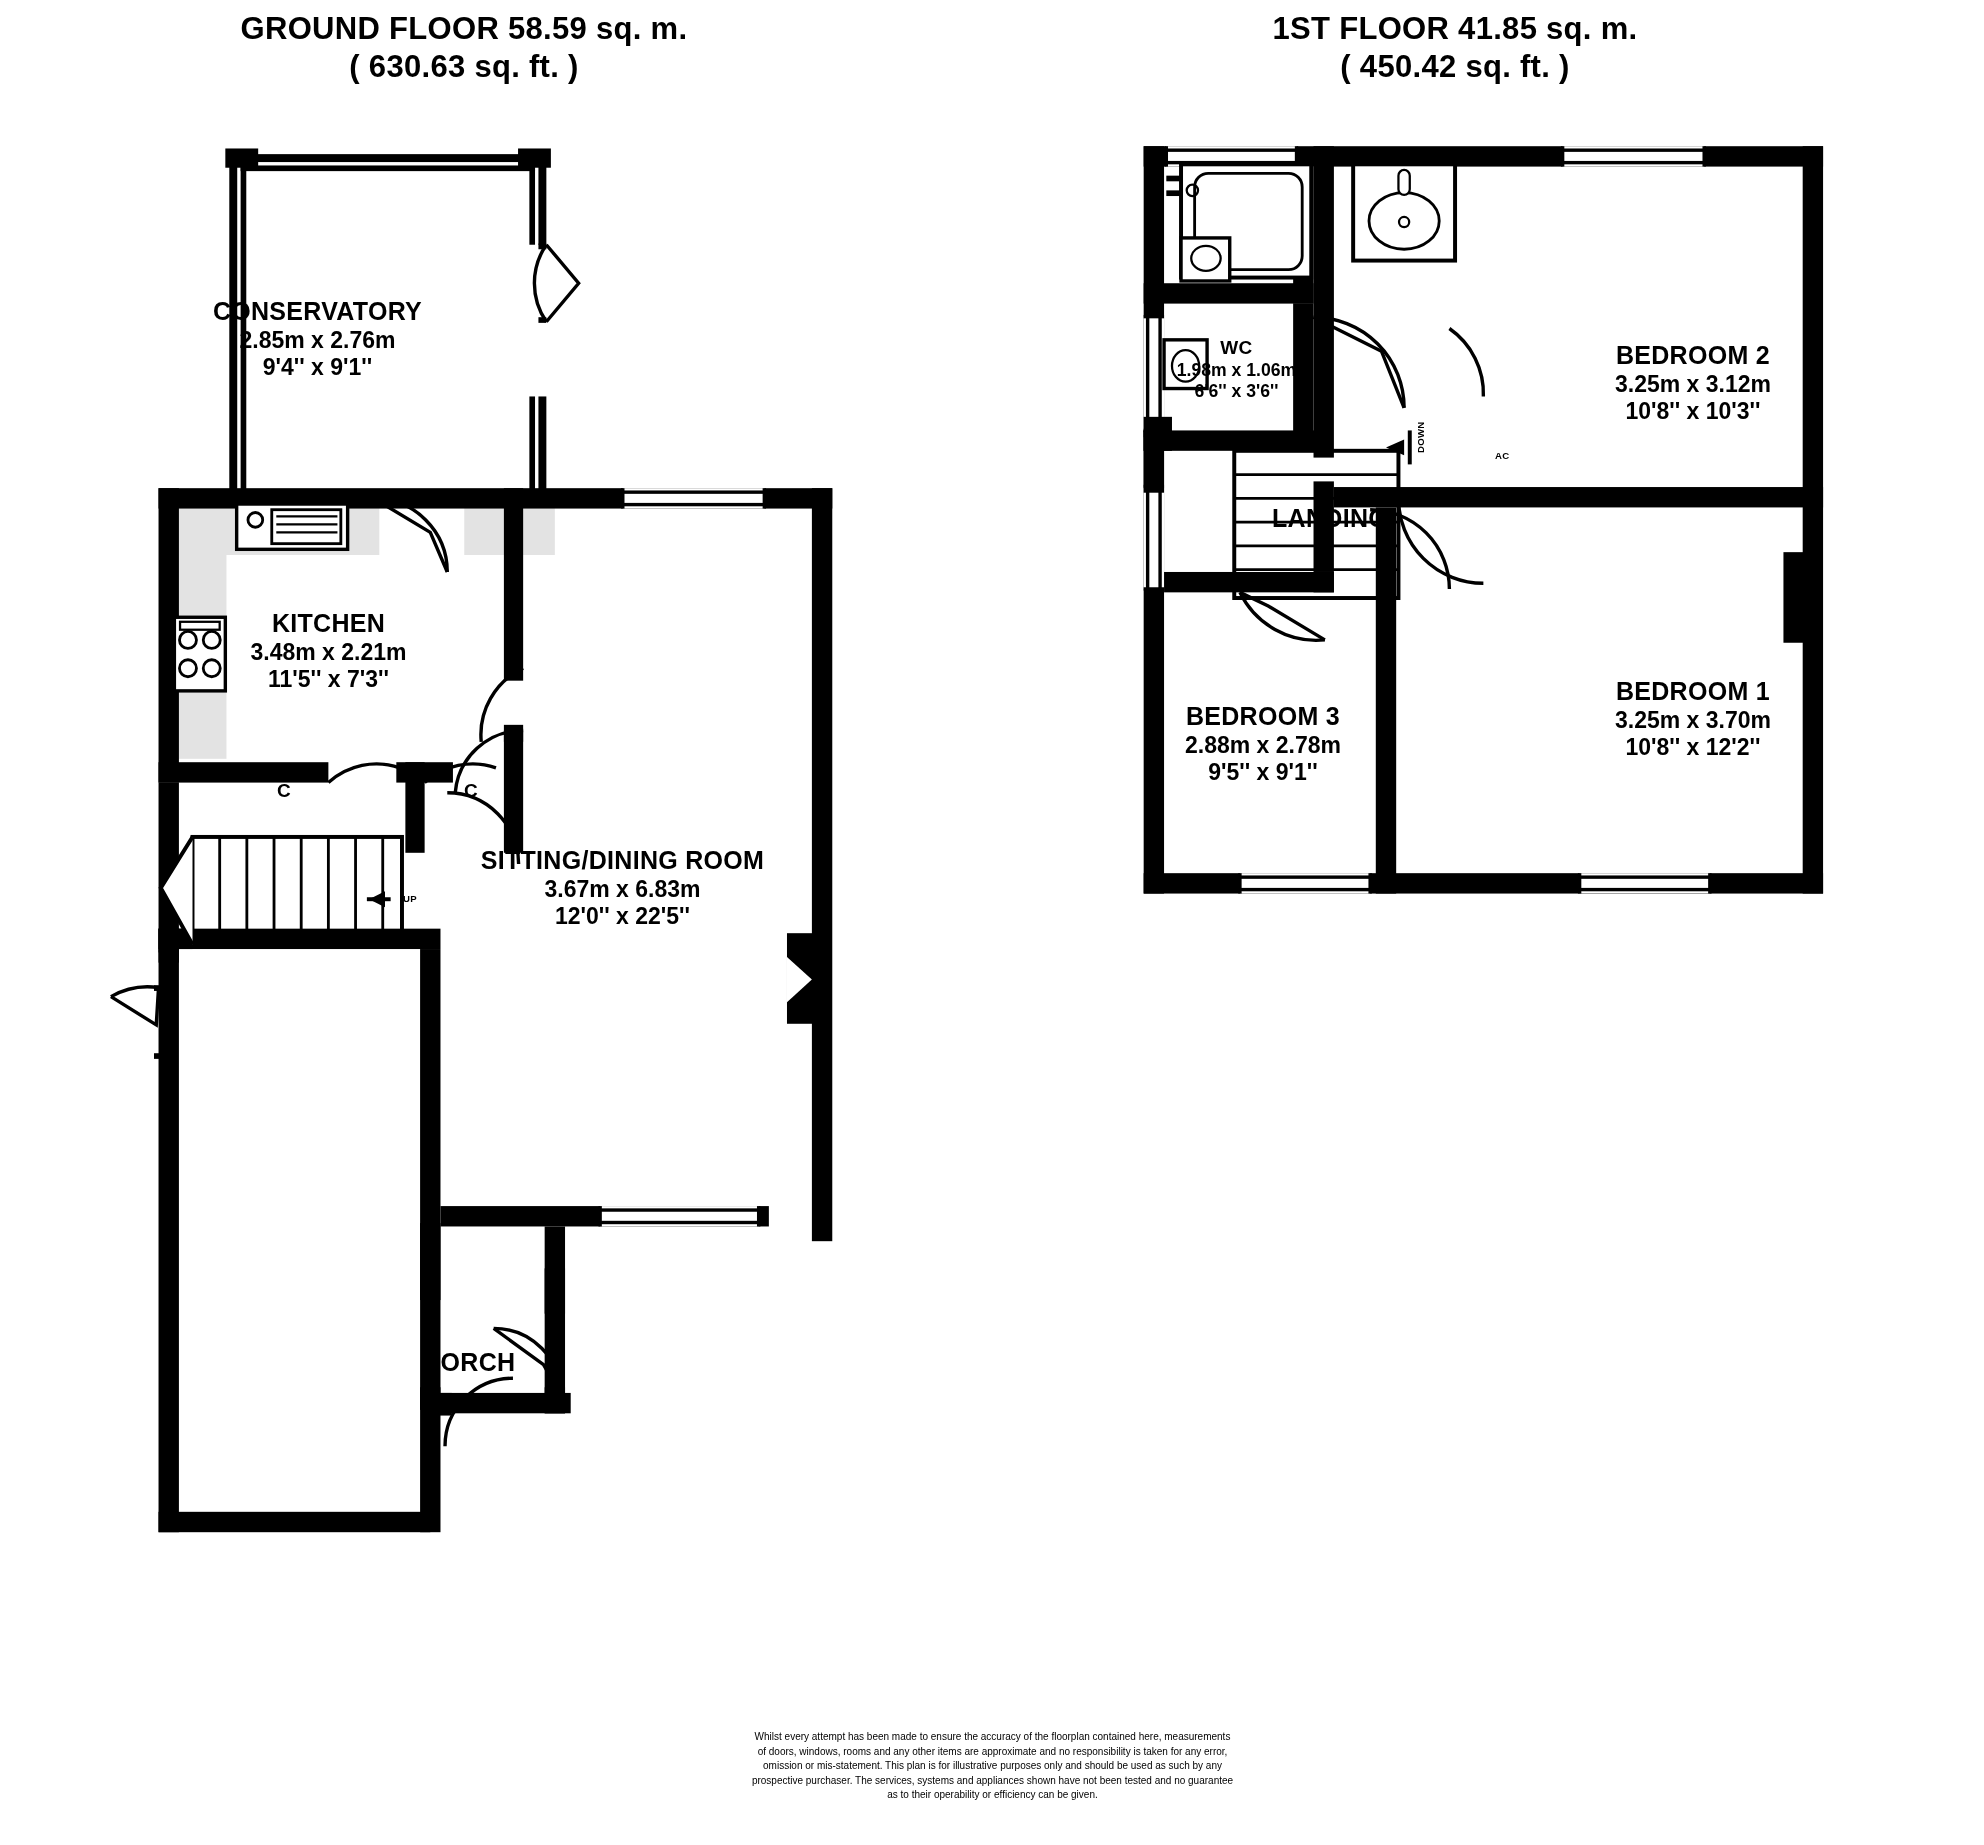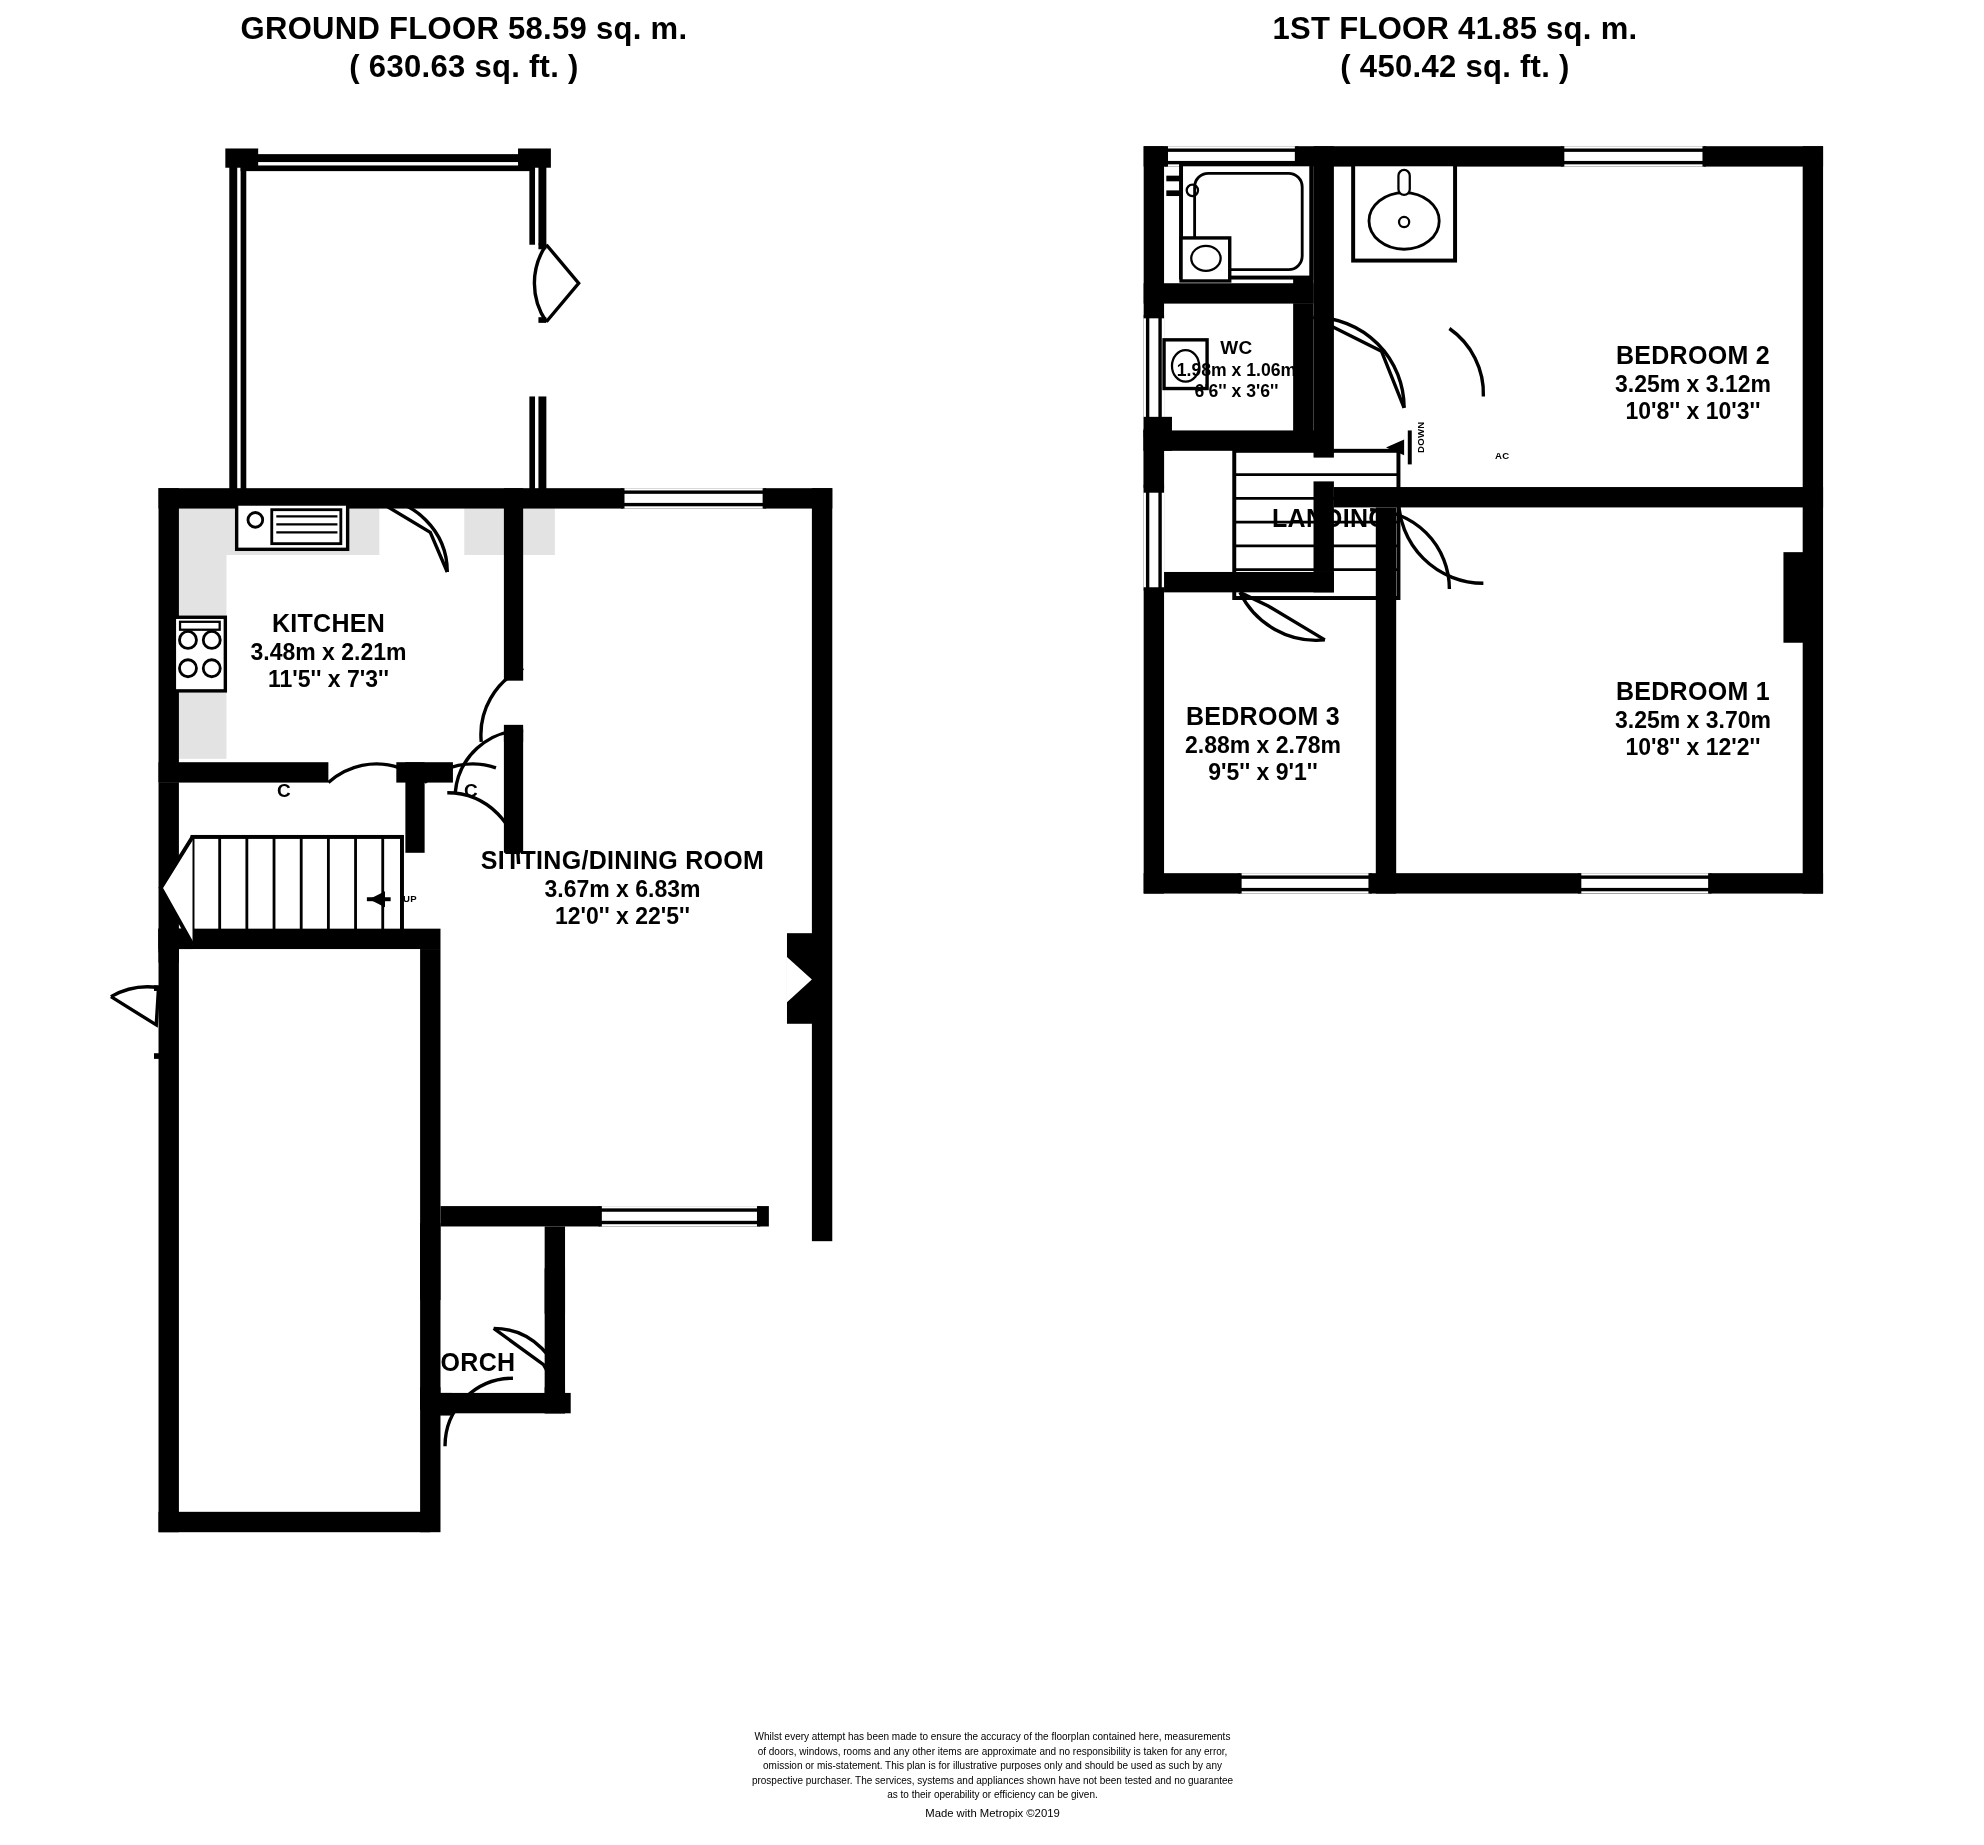--- a/index.html
+++ b/index.html
@@ -315,20 +315,25 @@
 
     <path d="M2320 560 A 160 160 0 0 1 2480 720" fill="none" stroke="#000" stroke-width="6"></path>
     <path d="M2320 560 L2440 620 L2480 720" fill="none" stroke="#000" stroke-width="6"></path>
     <path d="M2560 580 A 140 140 0 0 1 2620 700" fill="none" stroke="#000" stroke-width="6"></path>
     <path d="M2420 900 A 140 140 0 0 1 2560 1040" fill="none" stroke="#000" stroke-width="6"></path>
     <path d="M2190 1046 A 150 150 0 0 0 2340 1130" fill="none" stroke="#000" stroke-width="6"></path>
     <path d="M2340 1130 L2240 1070 L2190 1046" fill="none" stroke="#000" stroke-width="6"></path>
     <path d="M2470 880 A 150 150 0 0 0 2620 1030" fill="none" stroke="#000" stroke-width="6"></path>
   </svg>
 
+  <div class="room-label" style="left: 142px; top: 297px; width: 351px;">
+    <div class="name">CONSERVATORY</div>
+    <div class="dim">2.85m x 2.76m</div>
+    <div class="dim">9'4'' x 9'1''</div>
+  </div>
 
   <div class="room-label" style="left: 170px; top: 609px; width: 317px;">
     <div class="name">KITCHEN</div>
     <div class="dim">3.48m x 2.21m</div>
     <div class="dim">11'5'' x 7'3''</div>
   </div>
 
   <div class="room-label" style="left: 396px; top: 846px; width: 453px;">
     <div class="name">SITTING/DINING ROOM</div>
     <div class="dim">3.67m x 6.83m</div>
@@ -372,15 +377,14 @@
   </div>
 
   <div class="micro-label" style="left: 1495px; top: 450px; text-align: center;">AC</div>
   <div class="vert-label" style="left: 1415px; top: 453px;">DOWN</div>
 
   <div id="disclaimer">Whilst every attempt has been made to ensure the accuracy of the floorplan contained here, measurements
 of doors, windows, rooms and any other items are approximate and no responsibility is taken for any error,
 omission or mis-statement. This plan is for illustrative purposes only and should be used as such by any
 prospective purchaser. The services, systems and appliances shown have not been tested and no guarantee
 as to their operability or efficiency can be given.</div>
-  <div id="made-with">Made with Metropix ©2019</div>
 </div>
 
 
 </body></html>

